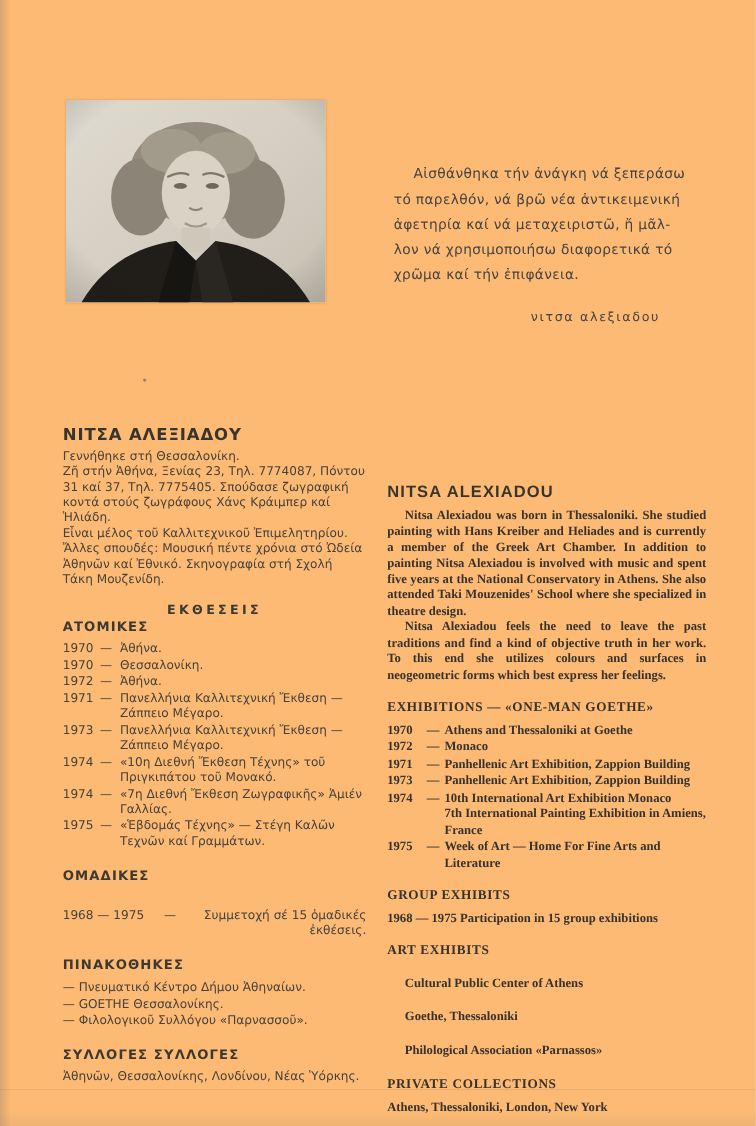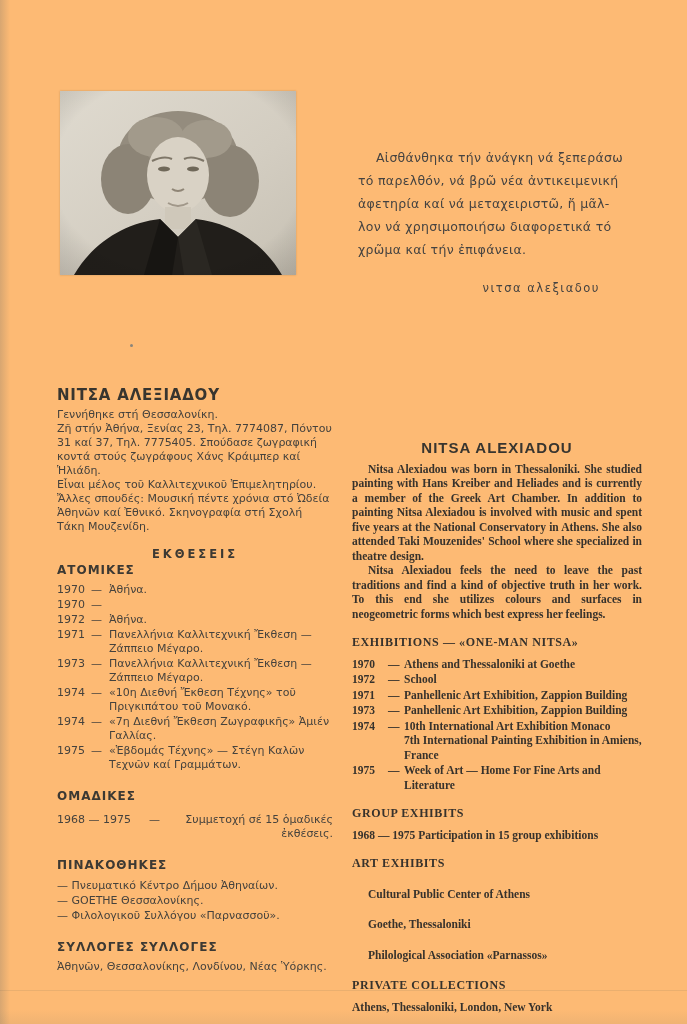--- a/index.html
+++ b/index.html
@@ -69,38 +69,38 @@
   }
   .gr-subhead {
     font-weight:bold; font-size:12px; letter-spacing:1px; color:#3c3933;
     margin-top:8px;
   }
   .gr-list { margin-top:6px; }
   .row { display:flex; margin:0 0 1px 0; }
   .row .yr { flex:0 0 34px; }
   .row .dash { flex:0 0 18px; text-align:left; }
   .row .txt { flex:1; white-space:pre-line; }
-  .gr-group-row { display:flex; margin-top:10px; }
+  .gr-group-row { display:flex; margin-top:22px; }
   .gr-group-row .yr { flex:0 0 92px; }
   .gr-group-row .dash { flex:0 0 18px; }
   .gr-group-row .txt { flex:1;text-align:right; }
   .gr-gallery-item { margin:0 0 1px 0; }
   .gr-collections { margin-top:6px; }
   .mt18 { margin-top:17px; }
   .mt8 { margin-top:7px; }
 
   
   .col-en {
     position:absolute; left:352px; top:441px; width:290px;
     font-family:"Liberation Serif", serif;
     color:#37322c; font-size:11.5px; line-height:14.5px; font-weight:bold;
   }
   .en-title {
     font-family:"Liberation Sans", sans-serif;
-    font-weight:bold; font-size:15px; letter-spacing:1px; color:#38352f;text-align:center;
+    font-weight:bold; font-size:15px; letter-spacing:1px; color:#38352f;
   }
   .en-para { margin-top:6px; text-align:justify; text-indent:16px; }
   .en-para + .en-para { margin-top:0; }
   .en-header { margin-top:14px; font-size:12px; letter-spacing:0.6px; }
   .en-list { margin-top:7px; }
   .en-list .row .yr { flex:0 0 36px; }
   .en-list .row .dash { flex:0 0 16px; }
   .en-gallery-item { margin:16px; }
   .en-body-block { margin-top:7px; }
 </style>
@@ -173,20 +173,21 @@
 
     <div class="gr-list">
       <div class="row">
         <span class="yr">1970</span>
         <span class="dash">—</span>
         <span class="txt">Ἀθήνα.</span>
       </div>
       <div class="row">
         <span class="yr">1970</span>
         <span class="dash">—</span>
+        <span class="txt">Θεσσαλονίκη.</span>
       </div>
       <div class="row">
         <span class="yr">1972</span>
         <span class="dash">—</span>
         <span class="txt">Ἀθήνα.</span>
       </div>
       <div class="row">
         <span class="yr">1971</span>
         <span class="dash">—</span>
         <span class="txt">Πανελλήνια Καλλιτεχνική Ἔκθεση — Ζάππειο Μέγαρο.</span>
@@ -229,31 +230,31 @@
 
     <div class="gr-subhead mt18">ΣΥΛΛΟΓΕΣ ΣΥΛΛΟΓΕΣ</div>
     <div class="gr-collections">Ἀθηνῶν, Θεσσαλονίκης, Λονδίνου, Νέας Ὑόρκης.</div>
   </div>
 
   <div class="col-en">
     <div class="en-title">NITSA ALEXIADOU</div>
     <div class="en-para">Nitsa Alexiadou was born in Thessaloniki. She studied painting with Hans Kreiber and Heliades and is currently a member of the Greek Art Chamber. In addition to painting Nitsa Alexiadou is involved with music and spent five years at the National Conservatory in Athens. She also attended Taki Mouzenides' School where she specialized in theatre design.</div>
     <div class="en-para">Nitsa Alexiadou feels the need to leave the past traditions and find a kind of objective truth in her work. To this end she utilizes colours and surfaces in neogeometric forms which best express her feelings.</div>
 
-    <div class="en-header">EXHIBITIONS — «ONE-MAN NITSA»</div>
+    <div class="en-header">EXHIBITIONS — «ONE-MAN GOETHE»</div>
     <div class="en-list">
       <div class="row">
         <span class="yr">1970</span>
         <span class="dash">—</span>
         <span class="txt">Athens and Thessaloniki at Goethe</span>
       </div>
       <div class="row">
         <span class="yr">1972</span>
         <span class="dash">—</span>
-        <span class="txt">School</span>
+        <span class="txt">Monaco</span>
       </div>
       <div class="row">
         <span class="yr">1971</span>
         <span class="dash">—</span>
         <span class="txt">Panhellenic Art Exhibition, Zappion Building</span>
       </div>
       <div class="row">
         <span class="yr">1973</span>
         <span class="dash">—</span>
         <span class="txt">Panhellenic Art Exhibition, Zappion Building</span>

